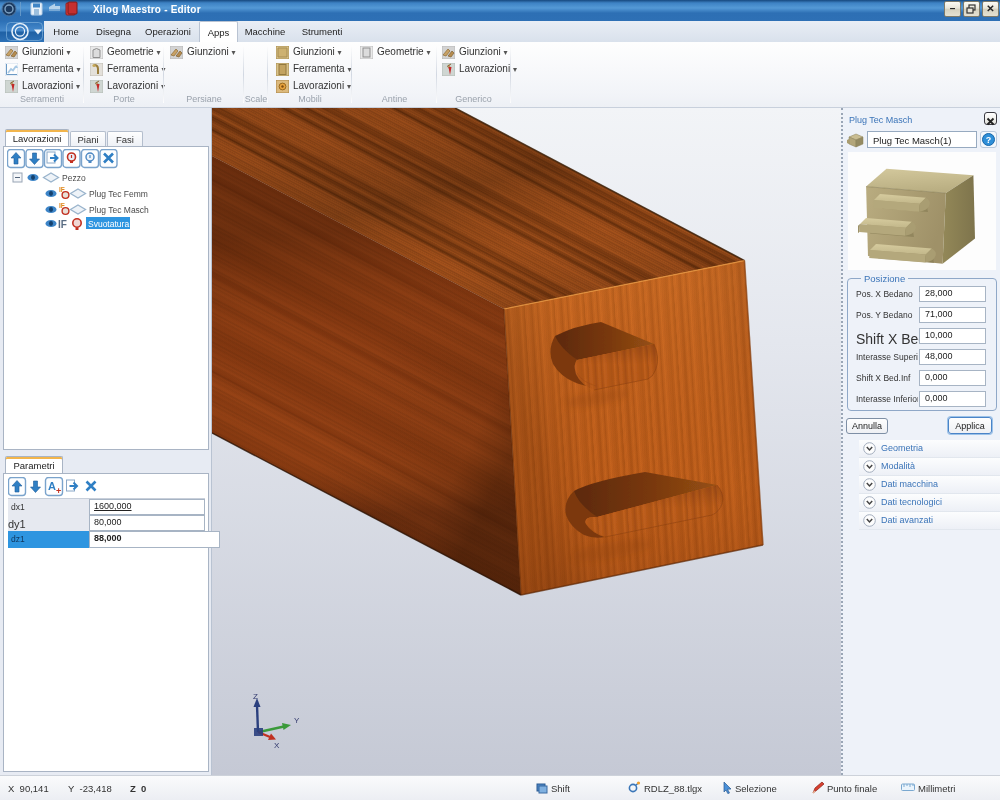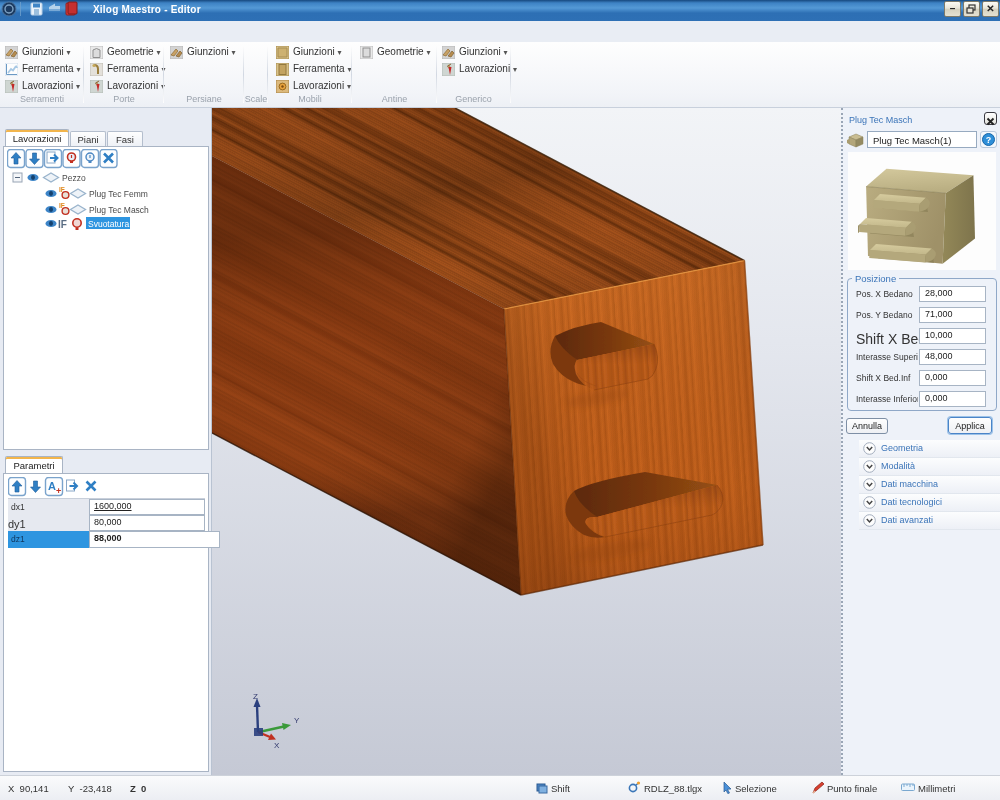--- a/index.html
+++ b/index.html
@@ -62,20 +62,36 @@
     </svg>
     <div id="title-text" class="abs">Xilog Maestro - Editor</div>
     <div class="winbtn abs" style="left:944px;">–</div>
     <div class="winbtn abs" style="left:963px;"><svg width="15" height="14" viewBox="0 0 15 14">
           <rect x="5" y="3" width="6" height="5" fill="none" stroke="#333" stroke-width="1.2"></rect>
           <rect x="3" y="6" width="6" height="5" fill="#e8e5d8" stroke="#333" stroke-width="1.2"></rect>
         </svg></div>
     <div class="winbtn abs" style="left:982px;">✕</div>
   </div>
 
+  <div id="tabrow" class="abs">
+    <div id="appbtn-area" class="abs">
+      <svg class="abs" style="left:0;top:0" width="44" height="21" viewBox="0 0 44 21">
+        <rect x="6.5" y="1.5" width="36" height="18" rx="4" fill="none" stroke="#7fb0dc" stroke-opacity="0.7"></rect>
+        <circle cx="20" cy="10.5" r="8" fill="none" stroke="#e6f0fa" stroke-width="1.6"></circle>
+        <circle cx="20" cy="10.5" r="4.6" fill="none" stroke="#e6f0fa" stroke-width="1.2"></circle>
+        <path d="M34 8.5 l8 0 l-4 5 z" fill="#e6f0fa"></path>
+      </svg>
+    </div>
+    <div class="tab abs" style="left:42px;width:48px;">Home</div>
+    <div class="tab abs" style="left:90px;width:47px;">Disegna</div>
+    <div class="tab abs" style="left:137px;width:62px;">Operazioni</div>
+    <div class="tab active abs" style="left:199px;width:39px;">Apps</div>
+    <div class="tab abs" style="left:238px;width:54px;">Macchine</div>
+    <div class="tab abs" style="left:292px;width:60px;">Strumenti</div>
+  </div>
 
   <div id="ribbon" class="abs">
     <div class="rgroup abs" style="left:0;width:84px;" id="g-serramenti">
       <div class="rbtn abs" style="left:5px;top:3px;">
           <span class="ric"><svg width="13" height="13">
               <rect width="13" height="13" fill="#d3d3d3" stroke="#b9b9b9"></rect>
               <path d="M1 9 L6 3 L8 5 L4 10 Z" fill="#c9a265" stroke="#8d6b35" stroke-width="0.7"></path>
               <path d="M6 10 L10 5 L12 7 L9 11 Z" fill="#b68c4e" stroke="#80602f" stroke-width="0.7"></path>
             </svg></span>
           <span class="rlb">Giunzioni <span style="font-size:8px;color:#555">▾</span></span>
@@ -595,21 +611,21 @@
       </g>
       <g>
         <path d="M24 88 L74.8 92.2 L76 99 L20 94.6 Z" fill="#847a52" opacity="0.6"></path>
         <path d="M18 80 L73.8 84.5 L67.8 90.5 L12 86 Z" fill="url(#plugt)"></path>
         <path d="M12 86 L67.8 90.5 L67 98.5 L11.2 94 Z" fill="#b4a87c"></path>
         <path d="M67.8 90.5 L73.8 84.5 Q79 87.3 77.5 91.8 Q76 97.3 67 98.5 Z" fill="#a99d72"></path>
       </g>
     </svg>
 
     <fieldset class="abs" style="left:3px;top:165px;width:150px;height:138px;border:1px solid #8fa8c8;border-radius:4px;">
-      <legend class="blue-text" style="margin-left:4px;padding:0 3px;font-size:9.5px;">Posizione</legend>
+      <legend class="blue-text" style="margin-left:13px;padding:0 3px;font-size:9.5px;">Posizione</legend>
     </fieldset>
     <div class="abs" style="left:12px;top:181px;font-size:8.5px;color:#333;">Pos. X Bedano</div>
         <div class="fld" style="left:75px;top:178px;width:67px;height:16px;padding:1px 0 0 5px;">28,000</div>
     <div class="abs" style="left:12px;top:202px;font-size:8.5px;color:#333;">Pos. Y Bedano</div>
         <div class="fld" style="left:75px;top:199px;width:67px;height:16px;padding:1px 0 0 5px;">71,000</div>
     <div class="abs" style="left:12px;top:223px;font-size:14px;color:#333;">Shift X Bed.Cnt</div>
         <div class="fld" style="left:75px;top:220px;width:67px;height:16px;padding:1px 0 0 5px;">10,000</div>
     <div class="abs" style="left:12px;top:244px;font-size:8.5px;color:#333;white-space:nowrap;overflow:hidden;width:62px;">Interasse Superiore</div>
         <div class="fld" style="left:75px;top:241px;width:67px;height:16px;padding:1px 0 0 5px;">48,000</div>
     <div class="abs" style="left:12px;top:265px;font-size:8.5px;color:#333;text-align:right;">Shift X Bed.Inf</div>

